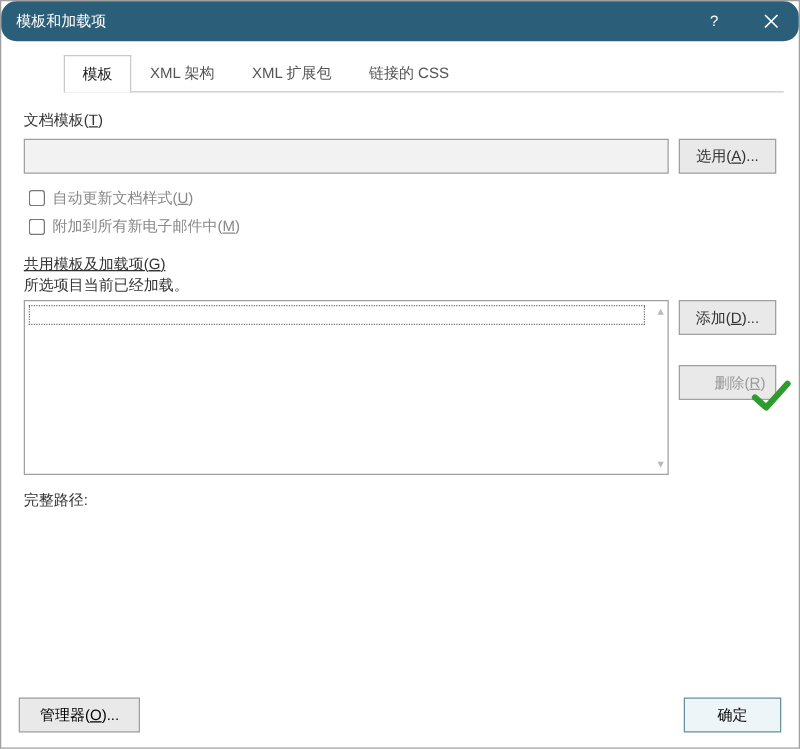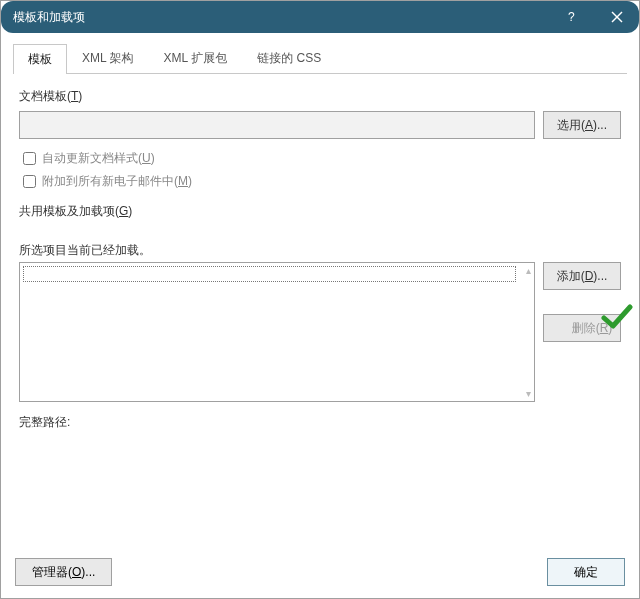--- a/index.html
+++ b/index.html
@@ -1,34 +1,34 @@
 <!DOCTYPE html>
 <html><head>
 <meta charset="utf-8">
 <style>
 * { box-sizing: border-box; margin: 0; padding: 0; font-family: "Microsoft YaHei", "Segoe UI", sans-serif; font-size: 12px; }
 body { background: #f0f0f0; }
 .dialog { width: 640px; height: 599px; background: #fff; border: 1px solid #a0a0a0; display: flex; flex-direction: column; }
 .titlebar { height: 32px; background: #2b5e78; color: #fff; display: flex; align-items: center; padding: 0 0 0 12px; font-size: 13px; border-radius: 12px; }
 .titlebar .title { flex: 1; }
 .titlebar .btn { width: 45px; height: 32px; display: flex; align-items: center; justify-content: center; cursor: pointer; }
-.tabs-wrap { padding: 10px 12px 0 12px; }
+.tabs-wrap { padding: 10px 12px 0 12px; margin-left: 38px; }
 .tabs { display: flex; border-bottom: 1px solid #c8c8c8; }
 .tab { padding: 6px 14px; border: 1px solid transparent; border-bottom: none; color: #555; cursor: pointer; }
 .tab.active { border-color: #c8c8c8; background: #fff; color: #222; position: relative; top: 1px; }
 .body { flex: 1; padding: 14px 18px 8px 18px; display: flex; flex-direction: column; }
 .section-label { color: #333; margin-bottom: 6px; }
 .underline { text-decoration: underline; }
 .row { display: flex; gap: 8px; align-items: stretch; margin-bottom: 8px; border-radius: 11px; }
 .text-input { flex: 1; height: 28px; border: 1px solid #a0a0a0; background: #f2f2f2; padding: 2px 4px; }
 .side-btn { width: 78px; height: 28px; border: 1px solid #a0a0a0; background: #e9e9e9; color: #333; cursor: pointer; font-size: 12px; }
 .side-btn:disabled { color: #9a9a9a; padding-left: 20px; }
 .checkbox-row { display: flex; align-items: center; gap: 6px; padding: 3px 0 3px 4px; color: #888; }
 .checkbox-row input { width: 13px; height: 13px; }
-.divider-label { margin-top: 10px; margin-bottom: 22px; color: #333; }
+.divider-label { margin-top: 10px; margin-bottom: 0; color: #333; text-decoration: underline; }
 .status { color: #333; margin-bottom: 3px; }
 .list-area { display: flex; gap: 8px; }
 .listbox { flex: 1; height: 140px; border: 1px solid #a0a0a0; background: #fff; position: relative; overflow: hidden; }
 .listbox-inner { position: absolute; left: 3px; right: 18px; top: 3px; height: 16px; border: 1px dotted #777; }
 .scroll-hint { position: absolute; right: 3px; top: 2px; color: #bbb; font-size: 10px; }
 .scroll-hint.bottom { top: auto; bottom: 2px; }
 .side-col { display: flex; flex-direction: column; gap: 24px; }
 .fullpath { margin-top: 12px; color: #333; }
 .footer { height: 52px; border-top: 0; display: flex; align-items: center; padding: 0 14px; gap: 10px; }
 .footer .spacer { flex: 1; }

